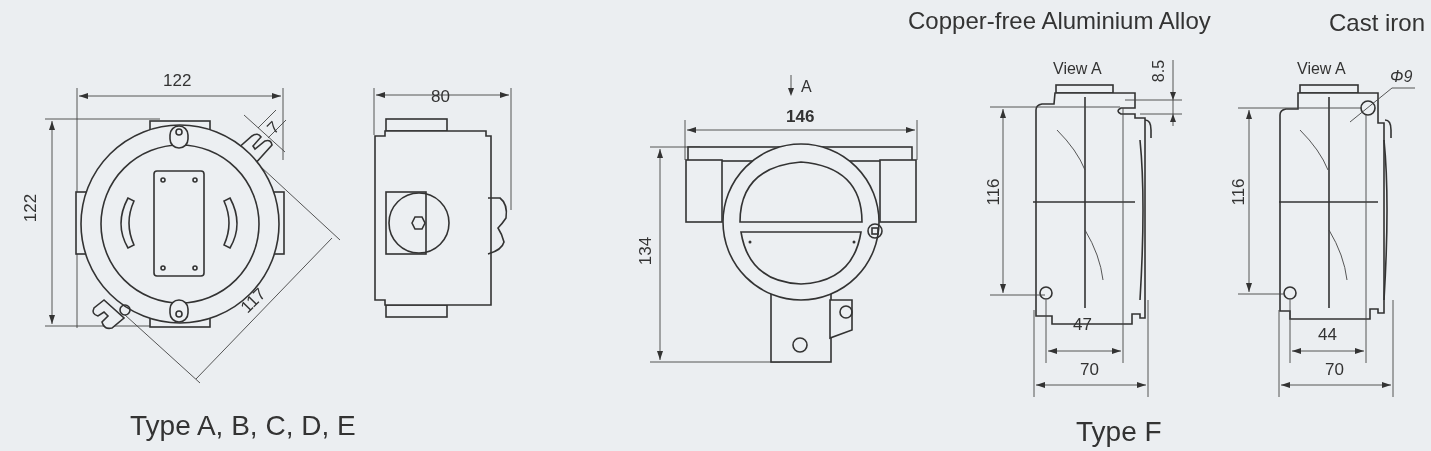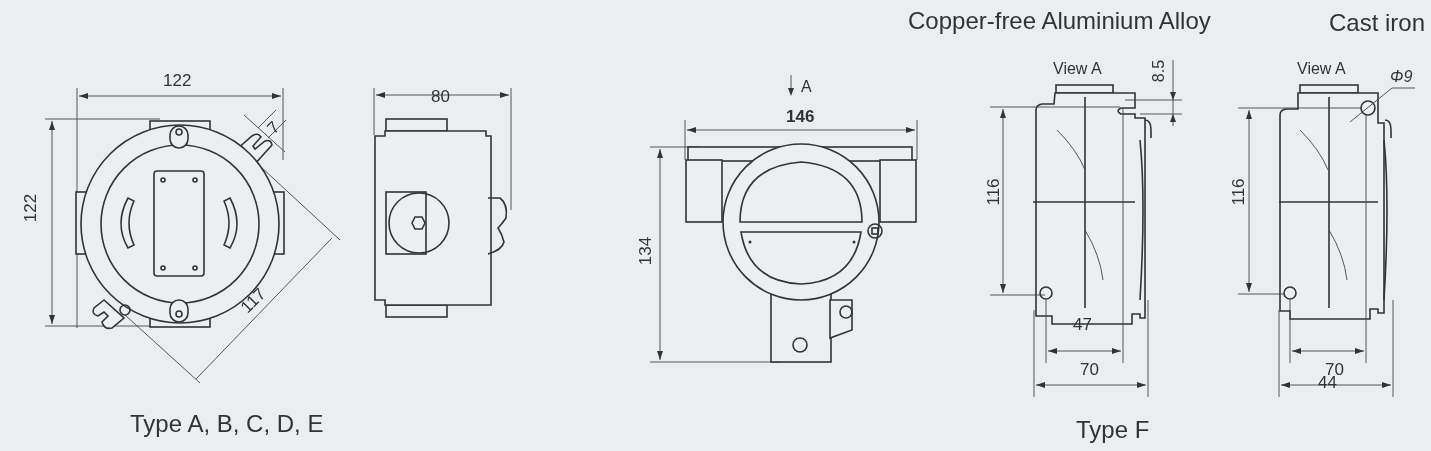--- a/index.html
+++ b/index.html
@@ -1,21 +1,21 @@
 <!DOCTYPE html>
 <html><head>
 <meta charset="utf-8">
 <style>
   html, body { margin:0; padding:0; }
   body { width:1431px; height:451px; background:#ebeef1; overflow:hidden; position:relative;
          font-family:"Liberation Sans", sans-serif; color:#2a2a2a; }
   svg { position:absolute; left:0; top:0; }
   .lbl { position:absolute; white-space:nowrap; color:#333; }
   .title { font-size:24px; }
-  .cap { font-size:24px; }
+  .cap { font-size:28px; }
   .dim { font-size:17px; }
   .small { font-size:16px; }
   .ln { stroke:#333; fill:none; stroke-width:1.6; }
   .thin { stroke:#444; fill:none; stroke-width:0.9; }
   .body { stroke:#333; fill:#eceff2; stroke-width:1.6; }
 </style>
 </head>
 <body>
 
 <svg width="1431" height="451" viewBox="0 0 1431 451">
@@ -195,14 +195,14 @@
 <div class="lbl dim" style="left:786px; top:107px;font-weight:bold;">146</div>
 <div class="lbl dim" style="left:632px; top:241px; transform:rotate(-90deg);">134</div>
 
 <div class="lbl dim" style="left:980px; top:182px; transform:rotate(-90deg);">116</div>
 <div class="lbl small" style="left:1148px; top:62px; transform:rotate(-90deg);">8.5</div>
 <div class="lbl dim" style="left:1073px; top:315px;">47</div>
 <div class="lbl dim" style="left:1080px; top:360px;">70</div>
 
 <div class="lbl dim" style="left:1225px; top:182px; transform:rotate(-90deg);">116</div>
 <div class="lbl small" style="left:1390px; top:68px;font-style:italic;">Φ9</div>
-<div class="lbl dim" style="left:1318px; top:325px;margin-top:48px;">44</div>
+<div class="lbl dim" style="left:1318px; top:325px;">44</div>
 <div class="lbl dim" style="left:1325px; top:360px;">70</div>
 
 </body></html>

